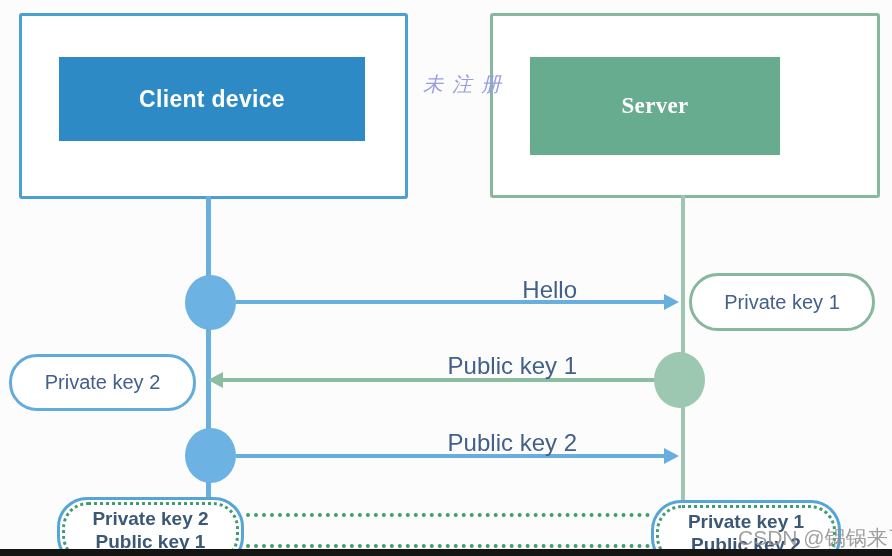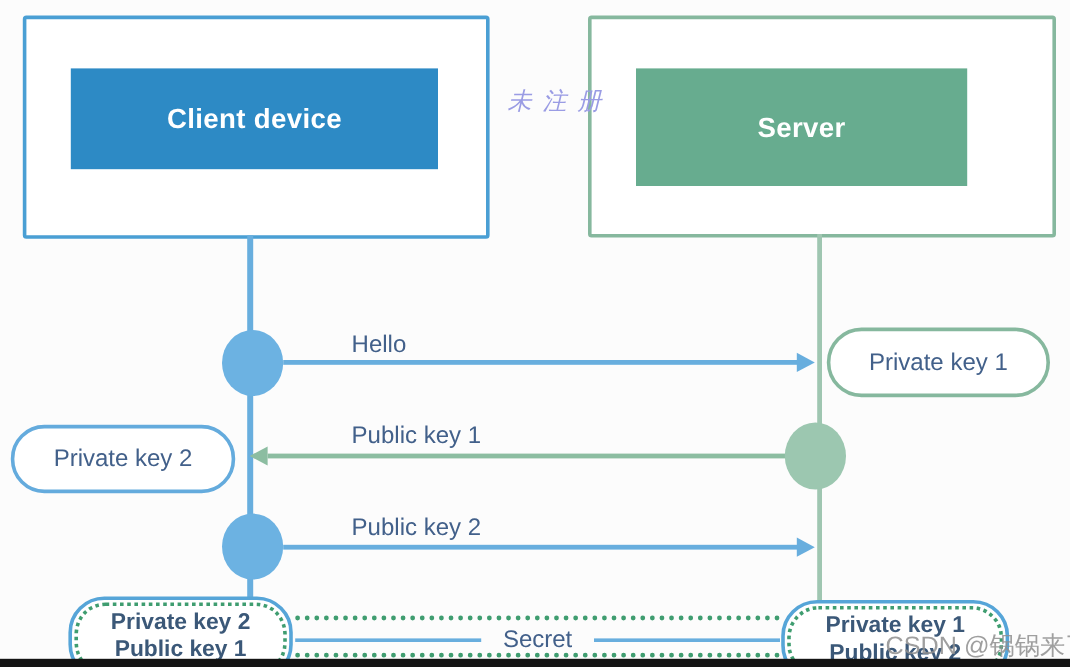--- a/index.html
+++ b/index.html
@@ -6,21 +6,21 @@
   body{font-family:"Liberation Sans","DejaVu Sans",sans-serif;background:#e9e9e9;}
   #stage{position:relative;width:892px;height:556px;background:#fcfcfc;overflow:hidden;}
 
   
   .actor-outer{position:absolute;background:#ffffff;border-radius:3px;}
   .client-outer{left:19px;top:13px;width:383px;height:180px;border:3px solid #4a9fd4;}
   .server-outer{left:490px;top:13px;width:384px;height:179px;border:3px solid #86b89e;}
   .actor-inner{position:absolute;display:flex;align-items:center;justify-content:center;
                color:#ffffff;font-weight:bold;font-size:23px;letter-spacing:.3px;}
   .client-inner{left:59px;top:57px;width:306px;height:84px;background:#2d8ac5;}
-  .server-inner{left:530px;top:57px;width:276px;height:98px;background:#67ac8f;}
+  .server-inner{left:530px;top:57px;width:250px;height:98px;background:#67ac8f;font-family:Liberation Serif, serif;}
 
   
   .vline{position:absolute;z-index:1;}
   .vline.client{left:206px;top:196px;width:5px;height:303px;background:#68aede;}
   .vline.server{left:681px;top:195px;width:4px;height:306px;background:#9fc6b1;}
 
   
   .node{position:absolute;border-radius:50%;z-index:3;}
   .node.blue{background:#6cb2e2;}
   .node.green{background:#9cc7b0;}
@@ -30,22 +30,22 @@
 
   
   .h-line{position:absolute;height:4px;z-index:2;}
   .h-line.blue{background:#68aede;}
   .h-line.green{background:#8cbda1;}
   .ah{position:absolute;width:0;height:0;z-index:2;
       border-top:8px solid transparent;border-bottom:8px solid transparent;}
   .ah.right.blue{border-left:15px solid #68aede;}
   .ah.left.green{border-right:15px solid #8cbda1;}
 
-  .msg-label{position:absolute;left:293px;width:300px;text-align:left;
-             color:#42608a;font-size:20px;z-index:4;}
+  .msg-label{position:absolute;left:277px;width:300px;text-align:right;
+             color:#42608a;font-size:24px;z-index:4;}
 
   
   .pill{position:absolute;background:#ffffff;display:flex;align-items:center;justify-content:center;
         color:#42608a;font-size:20px;z-index:4;}
   .pill.pk1{left:689px;top:273px;width:180px;height:52px;border:3px solid #86b89e;border-radius:29px;}
   .pill.pk2{left:9px;top:354px;width:181px;height:51px;border:3px solid #64abdd;border-radius:28px;}
 
   
   .result-box{position:absolute;background:#ffffff;border:3px solid #56a5d8;border-radius:30px;z-index:5;}
   .result-box .dots{position:absolute;left:2px;right:2px;top:2px;bottom:2px;
@@ -110,25 +110,20 @@
 
   <div class="pill pk1">
     <span>Private key 1</span>
   </div>
   <div class="pill pk2">
     <span>Private key 2</span>
   </div>
 
   <div class="dotline dot1"></div>
   <div class="dotline dot2"></div>
-  <div class="secret-row">
-    <div class="seg"></div>
-    <div class="secret-label">Secret</div>
-    <div class="seg"></div>
-  </div>
 
   <div class="result-box result-left">
     <div class="dots"></div>
     <div class="txt">
       <span>Private key 2</span>
       <span>Public key 1</span>
     </div>
   </div>
   <div class="result-box result-right">
     <div class="dots"></div>

